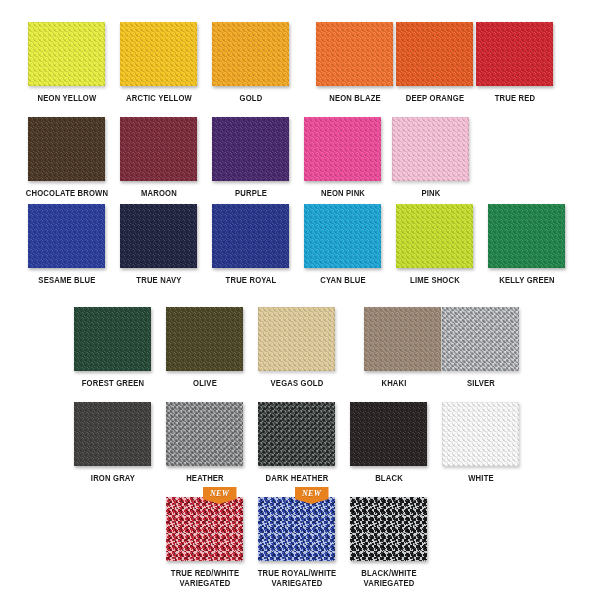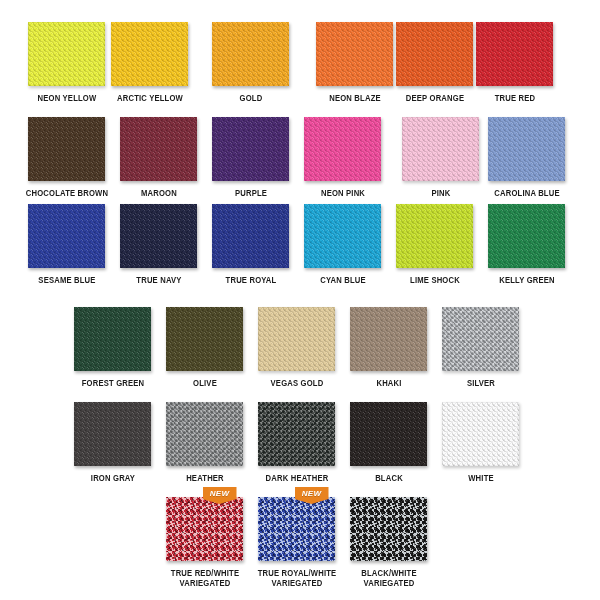--- a/index.html
+++ b/index.html
@@ -147,21 +147,21 @@
 
   .new-badge {
     position: absolute;
     top: -10px;
     left: 50%;
     margin-left: -2px;
     width: 34px;
     height: 17px;
     background: #e8821e;
     color: #ffffff;
-    font-family: Liberation Sans, sans-serif;
+    font-family: Liberation Serif, serif;
     font-size: 8px;
     font-weight: bold;
     font-style: italic;
     letter-spacing: 0.3px;
     text-align: center;
     line-height: 14px;
     z-index: 5;
     clip-path: polygon(0 0, 100% 0, 100% 70%, 50% 100%, 0 70%);
     text-shadow: 0 1px 0 rgba(0,0,0,0.18);
   }
@@ -170,21 +170,21 @@
 <body>
 
 <div id="swatch-chart">
     <div class="swatch-row" style="top: 22px;">
       <div class="swatch-cell" style="left: 28px;">
         <div class="swatch-chip-wrap">
           <div class="swatch-chip tex-twill chip-light" style="--chip-col: #e8f03a; --chip-alt: #f6fa8a;"></div>
         </div>
         <div class="swatch-label">NEON YELLOW</div>
       </div>
-      <div class="swatch-cell" style="left: 111px; justify-content: center;">
+      <div class="swatch-cell" style="left: 120px; justify-content: center;">
         <div class="swatch-chip-wrap">
           <div class="swatch-chip tex-twill" style="--chip-col: #f7c51a; --chip-alt: #ffe27a;"></div>
         </div>
         <div class="swatch-label">ARCTIC YELLOW</div>
       </div>
       <div class="swatch-cell" style="left: 212px;">
         <div class="swatch-chip-wrap">
           <div class="swatch-chip tex-twill" style="--chip-col: #f4a81d; --chip-alt: #ffd06a;"></div>
         </div>
         <div class="swatch-label">GOLD</div>
@@ -226,31 +226,25 @@
           <div class="swatch-chip tex-twill" style="--chip-col: #44236b; --chip-alt: #6d4a9c;"></div>
         </div>
         <div class="swatch-label">PURPLE</div>
       </div>
       <div class="swatch-cell" style="left: 304px;">
         <div class="swatch-chip-wrap">
           <div class="swatch-chip tex-twill" style="--chip-col: #f0479a; --chip-alt: #ff86c0;"></div>
         </div>
         <div class="swatch-label">NEON PINK</div>
       </div>
-      <div class="swatch-cell" style="left: 402px;">
+      <div class="swatch-cell" style="left: 392px;">
         <div class="swatch-chip-wrap">
           <div class="swatch-chip tex-twill chip-light" style="--chip-col: #f9c2d9; --chip-alt: #ffe0ec;"></div>
         </div>
         <div class="swatch-label">PINK</div>
-      </div>
-      <div class="swatch-cell" style="left: 488px;">
-        <div class="swatch-chip-wrap">
-          <div class="swatch-chip tex-twill" style="--chip-col: #7e9ad0; --chip-alt: #aec0e6;"></div>
-        </div>
-        <div class="swatch-label">CAROLINA BLUE</div>
       </div>
     </div>
     <div class="swatch-row" style="top: 204px;">
       <div class="swatch-cell" style="left: 28px;">
         <div class="swatch-chip-wrap">
           <div class="swatch-chip tex-twill" style="--chip-col: #26399b; --chip-alt: #5a6bc4;"></div>
         </div>
         <div class="swatch-label">SESAME BLUE</div>
       </div>
       <div class="swatch-cell" style="left: 120px;">
@@ -296,21 +290,21 @@
           <div class="swatch-chip tex-twill" style="--chip-col: #484321; --chip-alt: #766f45;"></div>
         </div>
         <div class="swatch-label">OLIVE</div>
       </div>
       <div class="swatch-cell" style="left: 258px;">
         <div class="swatch-chip-wrap">
           <div class="swatch-chip tex-twill chip-light" style="--chip-col: #e0cb9a; --chip-alt: #f2e5c6;"></div>
         </div>
         <div class="swatch-label">VEGAS GOLD</div>
       </div>
-      <div class="swatch-cell" style="left: 350px;">
+      <div class="swatch-cell" style="left: 364px; align-items: flex-end;">
         <div class="swatch-chip-wrap">
           <div class="swatch-chip tex-twill" style="--chip-col: #9b8673; --chip-alt: #c2b2a2;"></div>
         </div>
         <div class="swatch-label">KHAKI</div>
       </div>
       <div class="swatch-cell" style="left: 442px;">
         <div class="swatch-chip-wrap">
           <div class="swatch-chip tex-heather chip-light" style="--chip-col: #b9bcc1; --chip-alt: #dddfe3;"></div>
         </div>
         <div class="swatch-label">SILVER</div>

